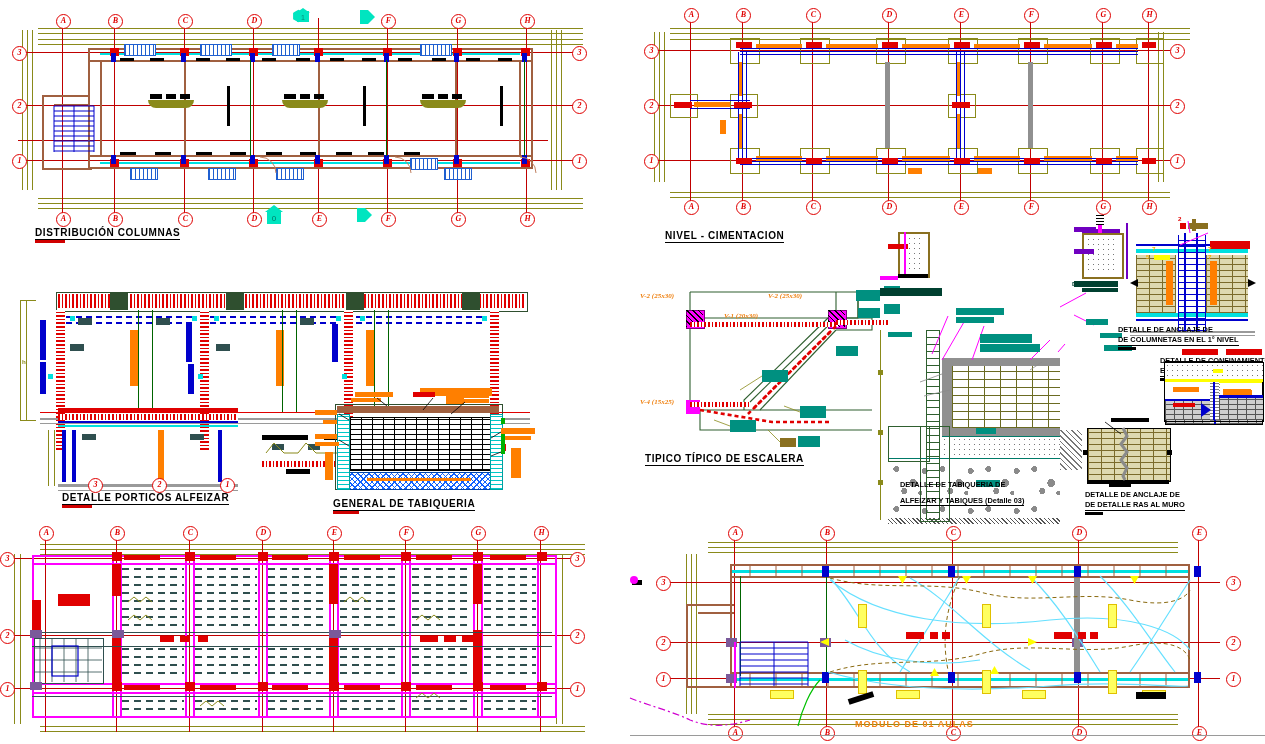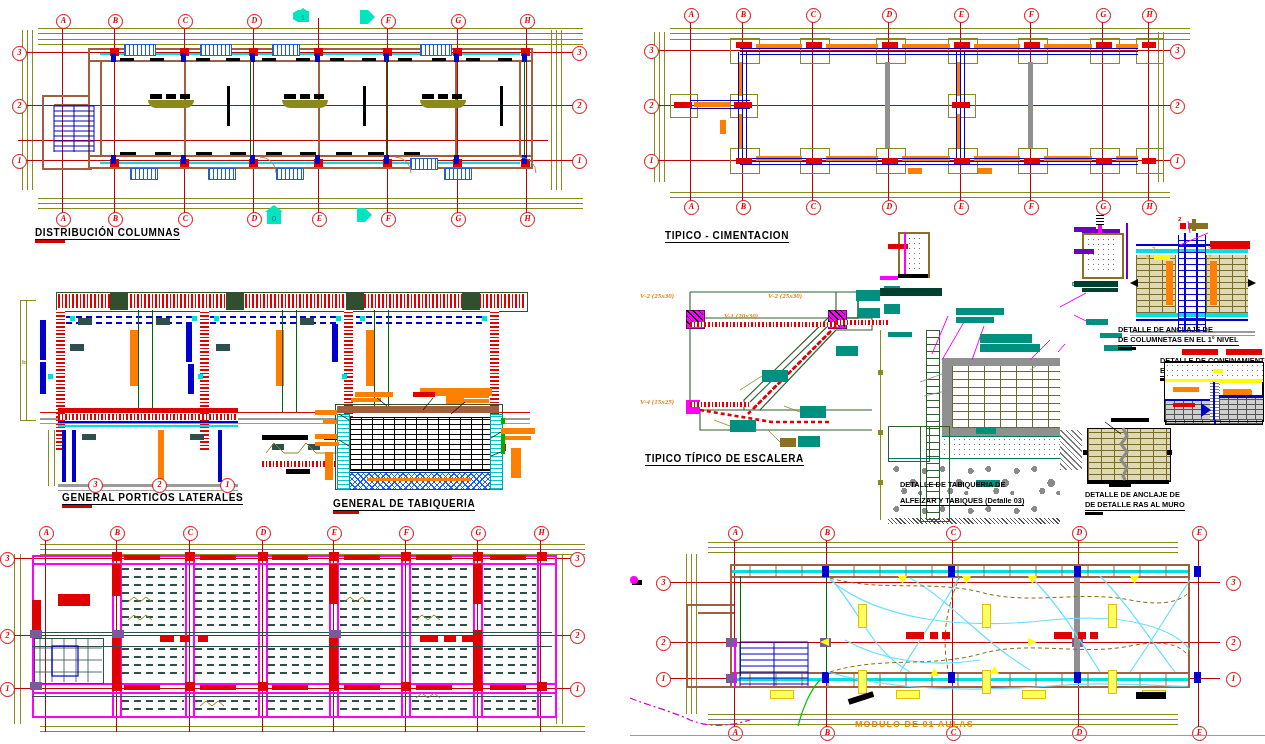--- a/index.html
+++ b/index.html
@@ -393,21 +393,21 @@
   <div class="ln abs" style="left:394px;top:158px;width:16px;height:6px;background:#e00000;"></div>
   <div class="ln abs" style="left:466px;top:158px;width:16px;height:6px;background:#e00000;"></div>
   <div class="ln abs" style="left:512px;top:158px;width:14px;height:6px;background:#e00000;"></div>
   <div class="ln abs" style="left:44px;top:102px;width:18px;height:6px;background:#e00000;"></div>
   <div class="ln abs" style="left:104px;top:102px;width:18px;height:6px;background:#e00000;"></div>
   <div class="ln abs" style="left:322px;top:102px;width:18px;height:6px;background:#e00000;"></div>
 
   <div class="ln gray abs" style="left:255px;top:62px;width:5px;height:86px;"></div>
   <div class="ln gray abs" style="left:398px;top:62px;width:5px;height:86px;"></div>
 
-  <div class="ttl" style="left:35px;top:230px;">TIPICO - CIMENTACION</div>
+  <div class="ttl" style="left:35px;top:230px;">NIVEL - CIMENTACION</div>
 </div>
 
 <div class="abs" style="left:0;top:270;top:270px;width:330px;height:240px;">
 
   <div class="abs" style="left:56px;top:22px;width:470px;height:18px;border:1.4px solid #2f4f2f;background:#fff;"></div>
   <div class="abs stirrup" style="left:58px;top:24px;width:466px;height:14px;"></div>
   <div class="abs" style="left:110px;top:22px;width:18px;height:18px;background:#2f4f2f;"></div>
   <div class="abs" style="left:226px;top:22px;width:18px;height:18px;background:#2f4f2f;"></div>
   <div class="abs" style="left:346px;top:22px;width:18px;height:18px;background:#2f4f2f;"></div>
   <div class="abs" style="left:462px;top:22px;width:18px;height:18px;background:#2f4f2f;"></div>
@@ -501,21 +501,21 @@
     <div class="abs" style="left:170px;top:30px;width:4px;height:52px;background:#0000cc;"></div>
     <div class="abs" style="left:110px;top:30px;width:6px;height:52px;background:#ff7f00;"></div>
     <div class="abs" style="left:10px;top:84px;width:180px;height:3px;background:#9a9a9a;"></div>
     <div class="abs" style="left:10px;top:90px;width:180px;height:1px;background:#9a9a9a;"></div>
     <div class="abs" style="left:34px;top:34px;width:14px;height:6px;background:#2f4f4f;"></div>
     <div class="abs" style="left:142px;top:34px;width:14px;height:6px;background:#2f4f4f;"></div>
     <div class="abs olive" style="left:0;top:30px;width:1px;height:56px;"></div>
     <div class="abs olive" style="left:6px;top:30px;width:1px;height:56px;"></div>
   </div>
 
-  <div class="ttl" style="left:62px;top:222px;">GENERAL PORTICOS LATERALES</div>
+  <div class="ttl" style="left:62px;top:222px;">DETALLE PORTICOS ALFEIZAR</div>
   <div class="ttlbar" style="left:62px;top:235px;width:30px;"></div>
   <div class="bubble" style="left:88px;top:208px;">3</div>
   <div class="bubble" style="left:152px;top:208px;">2</div>
   <div class="bubble" style="left:220px;top:208px;">1</div>
 </div>
 
 <div class="abs" style="left:315px;top:390px;width:230px;height:125px;">
 
   <div class="abs" style="left:20px;top:14px;width:166px;height:84px;border:1.5px solid #2f4f2f;"></div>
 

